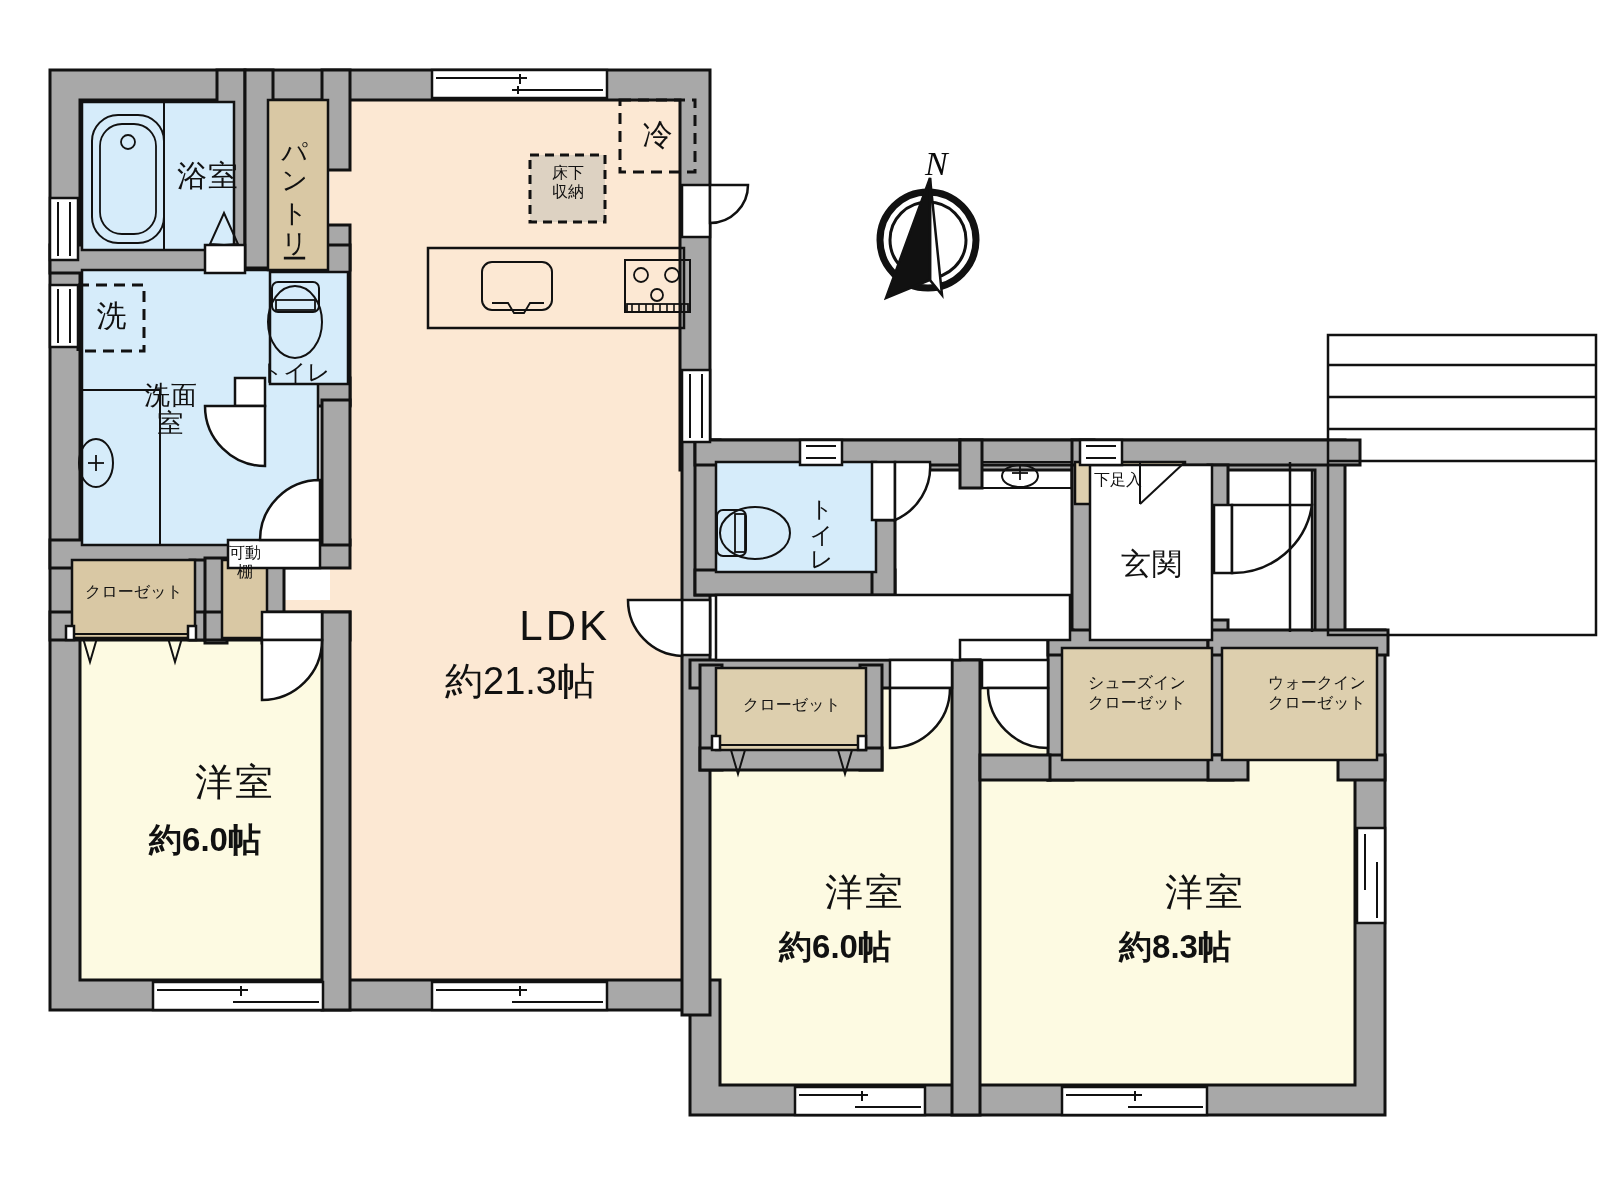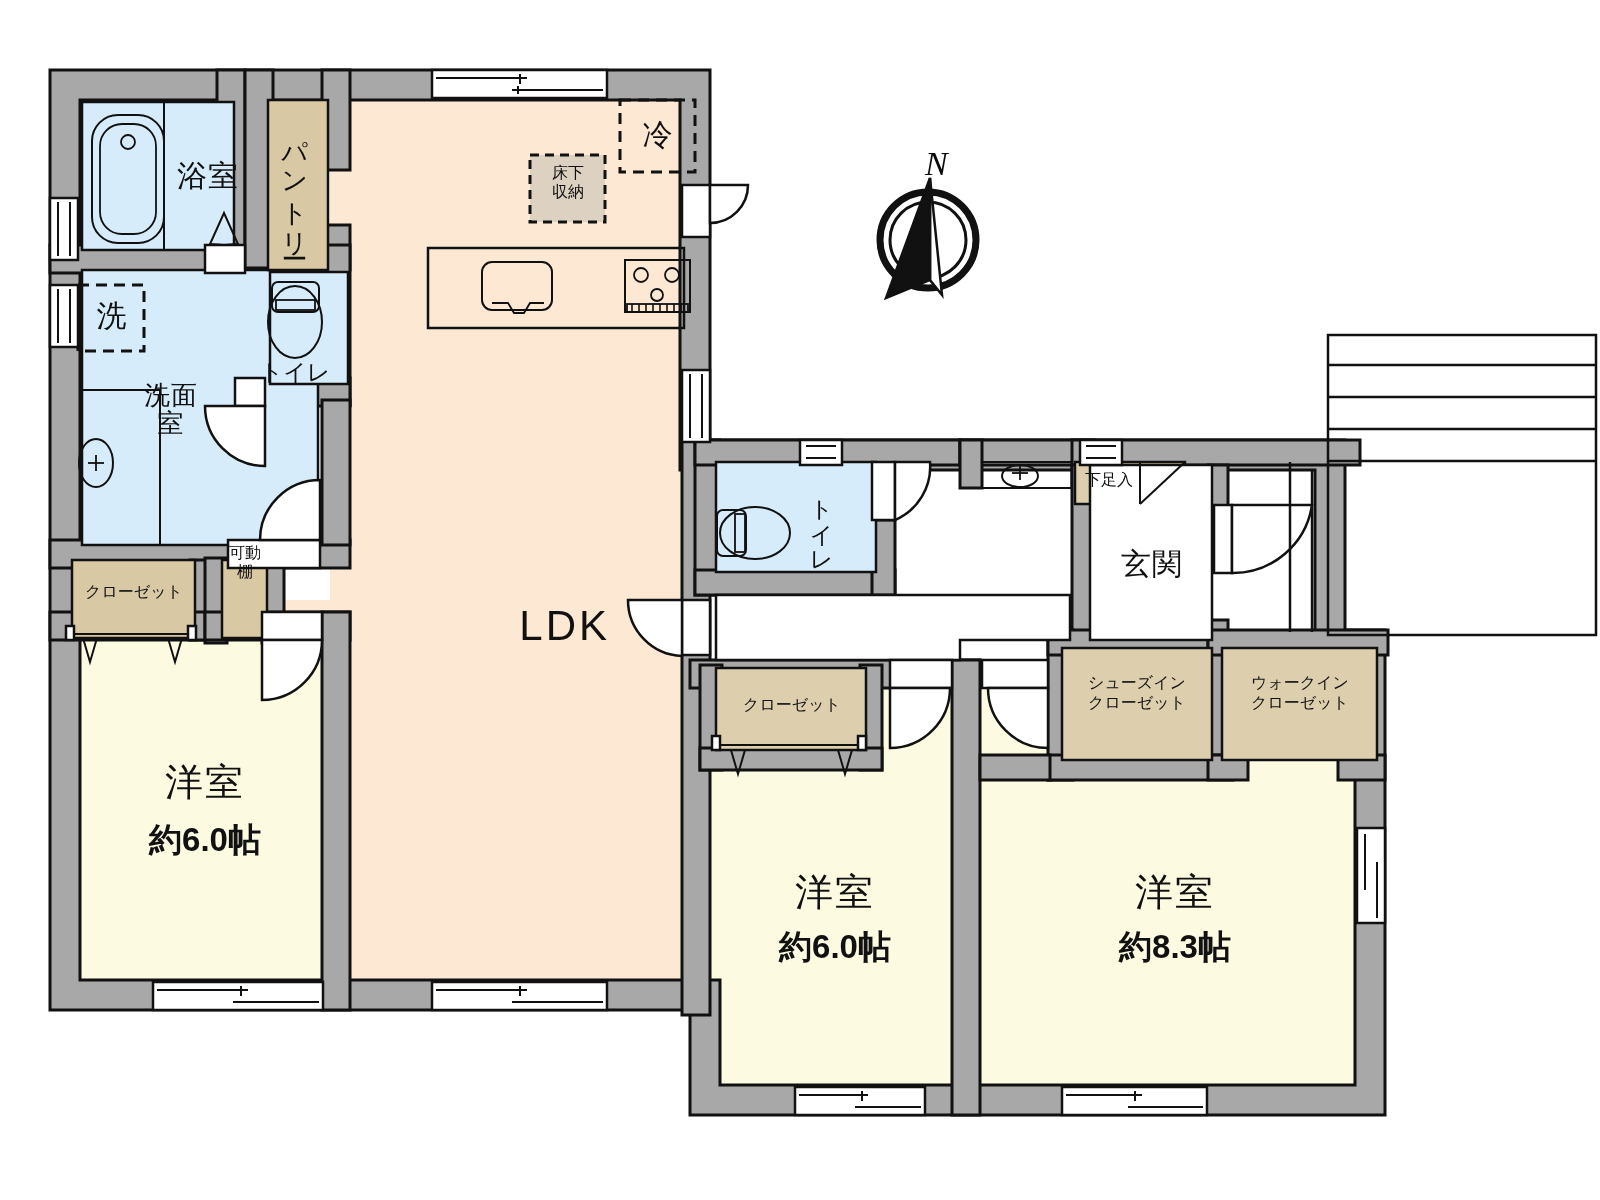--- a/index.html
+++ b/index.html
@@ -23,21 +23,21 @@
     white-space: pre;
     line-height: 1.08;
     text-align: center;
     pointer-events: none;
   }
   .lbl.vert {
     writing-mode: vertical-rl;
     text-orientation: upright;
     line-height: 1.0;
   }
-  .room-name { font-size: 38px; font-weight: 500; letter-spacing: 2px; }
+  .room-name { font-size: 38px; font-weight: 500; letter-spacing: 2px; text-align: right; }
   .room-area { font-size: 33px; font-weight: 700; letter-spacing: 0px; }
   .ldk-name { font-size: 42px; font-weight: 500; letter-spacing: 3px; }
   .ldk-area { font-size: 38px; font-weight: 500; }
   .util-lg  { font-size: 30px; font-weight: 500; letter-spacing: 1px; }
   .util-md  { font-size: 26px; font-weight: 500; letter-spacing: 1px; }
   .util-sm  { font-size: 23px; font-weight: 500; letter-spacing: 0px; }
   .util-xs  { font-size: 16px; font-weight: 400; letter-spacing: 0px; }
   .compass-n {
     position: absolute;
     font-family: "Liberation Serif", "DejaVu Serif", serif;
@@ -417,37 +417,38 @@
 
   <div class="lbl util-xs" style="left:222px; top:544px; width:46px; line-height:1.18;">可動
 棚</div>
 
   <div class="lbl util-xs" style="left:531px; top:164px; width:74px; line-height:1.18;">床下
 収納</div>
 
   <div class="lbl util-lg" style="left:637px; top:119px; width:42px;">冷</div>
 
   <div class="lbl ldk-name" style="left:430px; top:603px; width:180px;text-align:right;">LDK</div>
+  <div class="lbl ldk-area" style="left:415px; top:661px; width:210px;">約21.3帖</div>
 
   <div class="lbl room-name" style="left:135px; top:762px; width:140px;">洋室</div>
   <div class="lbl room-area" style="left:122px; top:822px; width:166px;">約6.0帖</div>
 
   <div class="lbl util-sm" style="left:795px; top:472px; width:40px; line-height:1.2;
                   writing-mode:vertical-rl; text-orientation:upright; height:100px;">トイレ</div>
 
-  <div class="lbl util-xs" style="left:1076px; top:471px; width:66px;">下足入</div>
+  <div class="lbl util-xs" style="left:1076px; top:471px; width:66px;text-align:right;">下足入</div>
 
   <div class="lbl util-lg" style="left:1100px; top:532px; width:104px;margin-top:16px;">玄関</div>
 
   <div class="lbl util-xs" style="left:718px; top:696px; width:148px;">クローゼット</div>
 
   <div class="lbl util-xs" style="left:1062px; top:673px; width:150px; line-height:1.22;">シューズイン
 クローゼット</div>
 
-  <div class="lbl util-xs" style="left:1222px; top:673px; width:156px; line-height:1.22;">ウォークイン
+  <div class="lbl util-xs" style="left:1222px; top:673px; width:156px; line-height:1.22;padding-left:17px;">ウォークイン
 クローゼット</div>
 
   <div class="lbl room-name" style="left:765px; top:872px; width:140px;">洋室</div>
   <div class="lbl room-area" style="left:752px; top:929px; width:166px;">約6.0帖</div>
 
   <div class="lbl room-name" style="left:1105px; top:872px; width:140px;">洋室</div>
   <div class="lbl room-area" style="left:1092px; top:929px; width:166px;">約8.3帖</div>
 
 </div>
 

